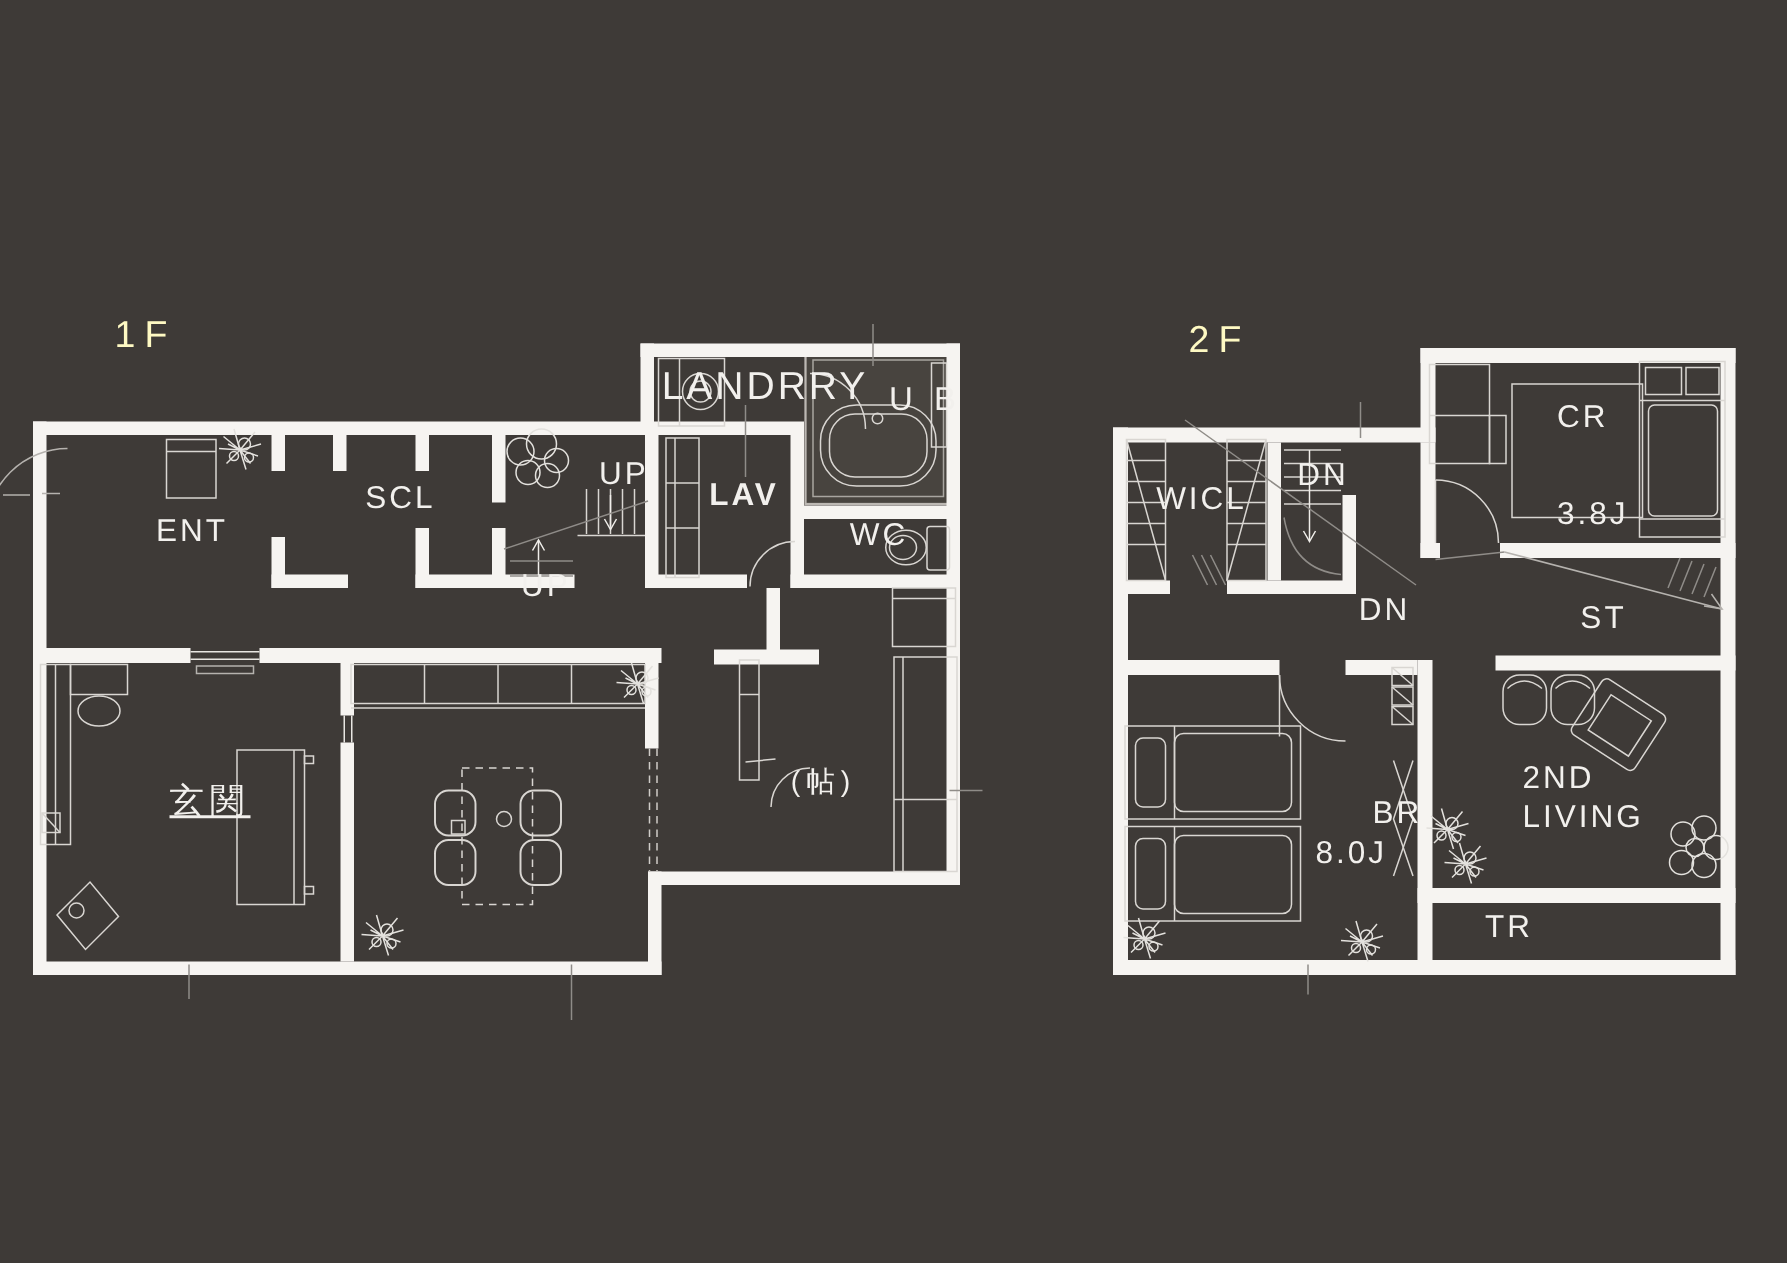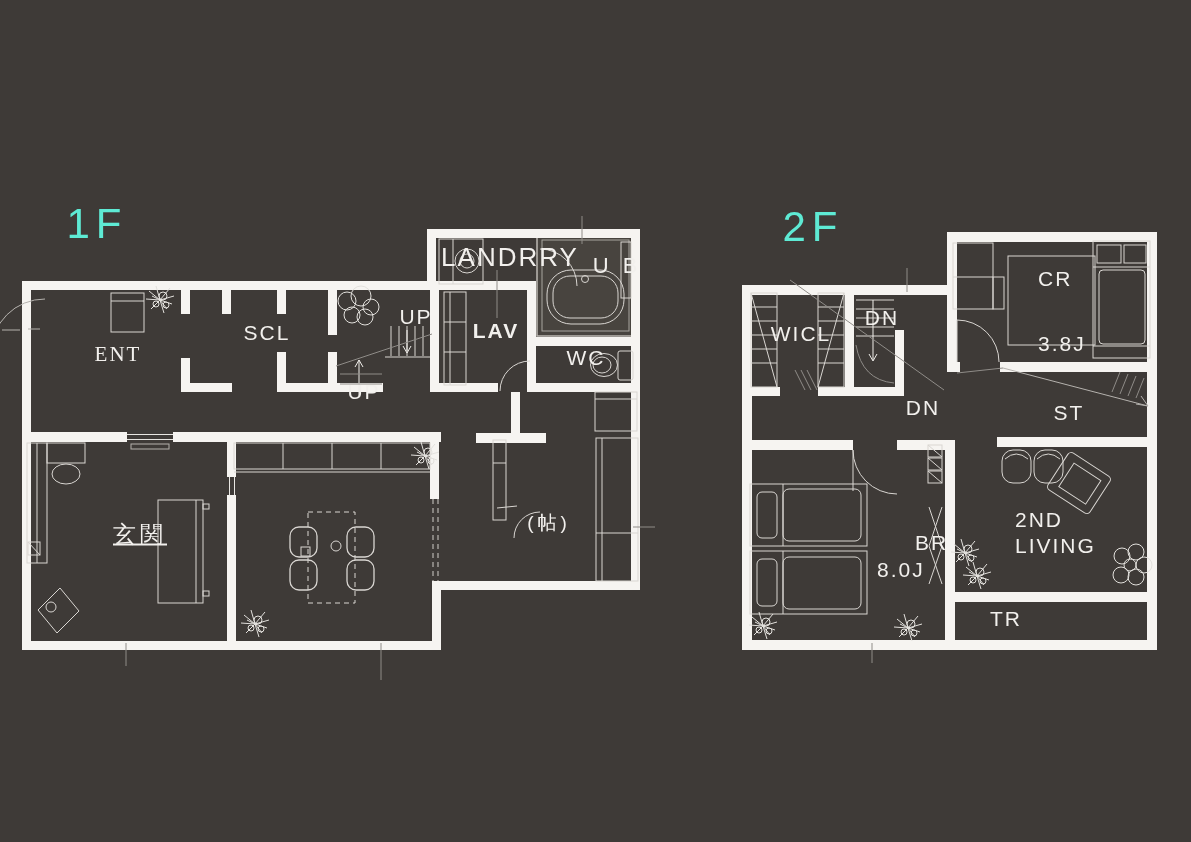--- a/index.html
+++ b/index.html
@@ -22,21 +22,21 @@
   }
   .lbl-l{
     position:absolute;
     transform:translateY(-50%);
     color:#f2f0ed;
     letter-spacing:2px;
     white-space:nowrap;
     font-size:21px;
     line-height:1;
   }
-  .floor-title{font-size:42px;letter-spacing:6px;color:#5eead4;}
+  .floor-title{font-size:25px;letter-spacing:6px;color:#fef9c3;}
   .jp{letter-spacing:4px;}
 </style>
 </head>
 <body>
 
 <div id="canvas">
 
 <svg width="1191" height="842" viewBox="0 0 1191 842">
   <defs>
     <g id="burst" stroke="#e3e1dd" stroke-width="1" fill="none">
@@ -399,21 +399,21 @@
         <circle cx="1121" cy="575" r="8"></circle>
         <circle cx="1130" cy="565" r="6"></circle>
       </g>
       <use href="#burst" x="763" y="626"></use>
       <use href="#burst" x="908" y="628"></use>
     </g>
   </g>
 </svg>
 
   <div class="lbl floor-title" style="left:97px;top:224px;">1F</div>
-  <div class="lbl" style="left:118px;top:354px;font-family:Liberation Serif, serif;">ENT</div>
+  <div class="lbl" style="left:128px;top:354px;">ENT</div>
   <div class="lbl" style="left:267px;top:332px;">SCL</div>
   <div class="lbl" style="left:416px;top:316px;">UP</div>
   <div class="lbl" style="left:364px;top:391px;">UP</div>
   <div class="lbl" style="left:510px;top:257px;font-size:26px;">LANDRRY</div>
   <div class="lbl" style="left:597px;top:266px;font-size:22px;letter-spacing:4px;margin-left:20px;">U B</div>
   <div class="lbl" style="left:496px;top:330px;font-weight:bold;">LAV</div>
   <div class="lbl" style="left:586px;top:357px;">WC</div>
   <div class="lbl jp" style="left:140px;top:534px;font-size:23px;text-decoration:underline;">玄関</div>
   <div class="lbl jp" style="left:549px;top:522px;font-size:19px;">(帖)</div>
 

